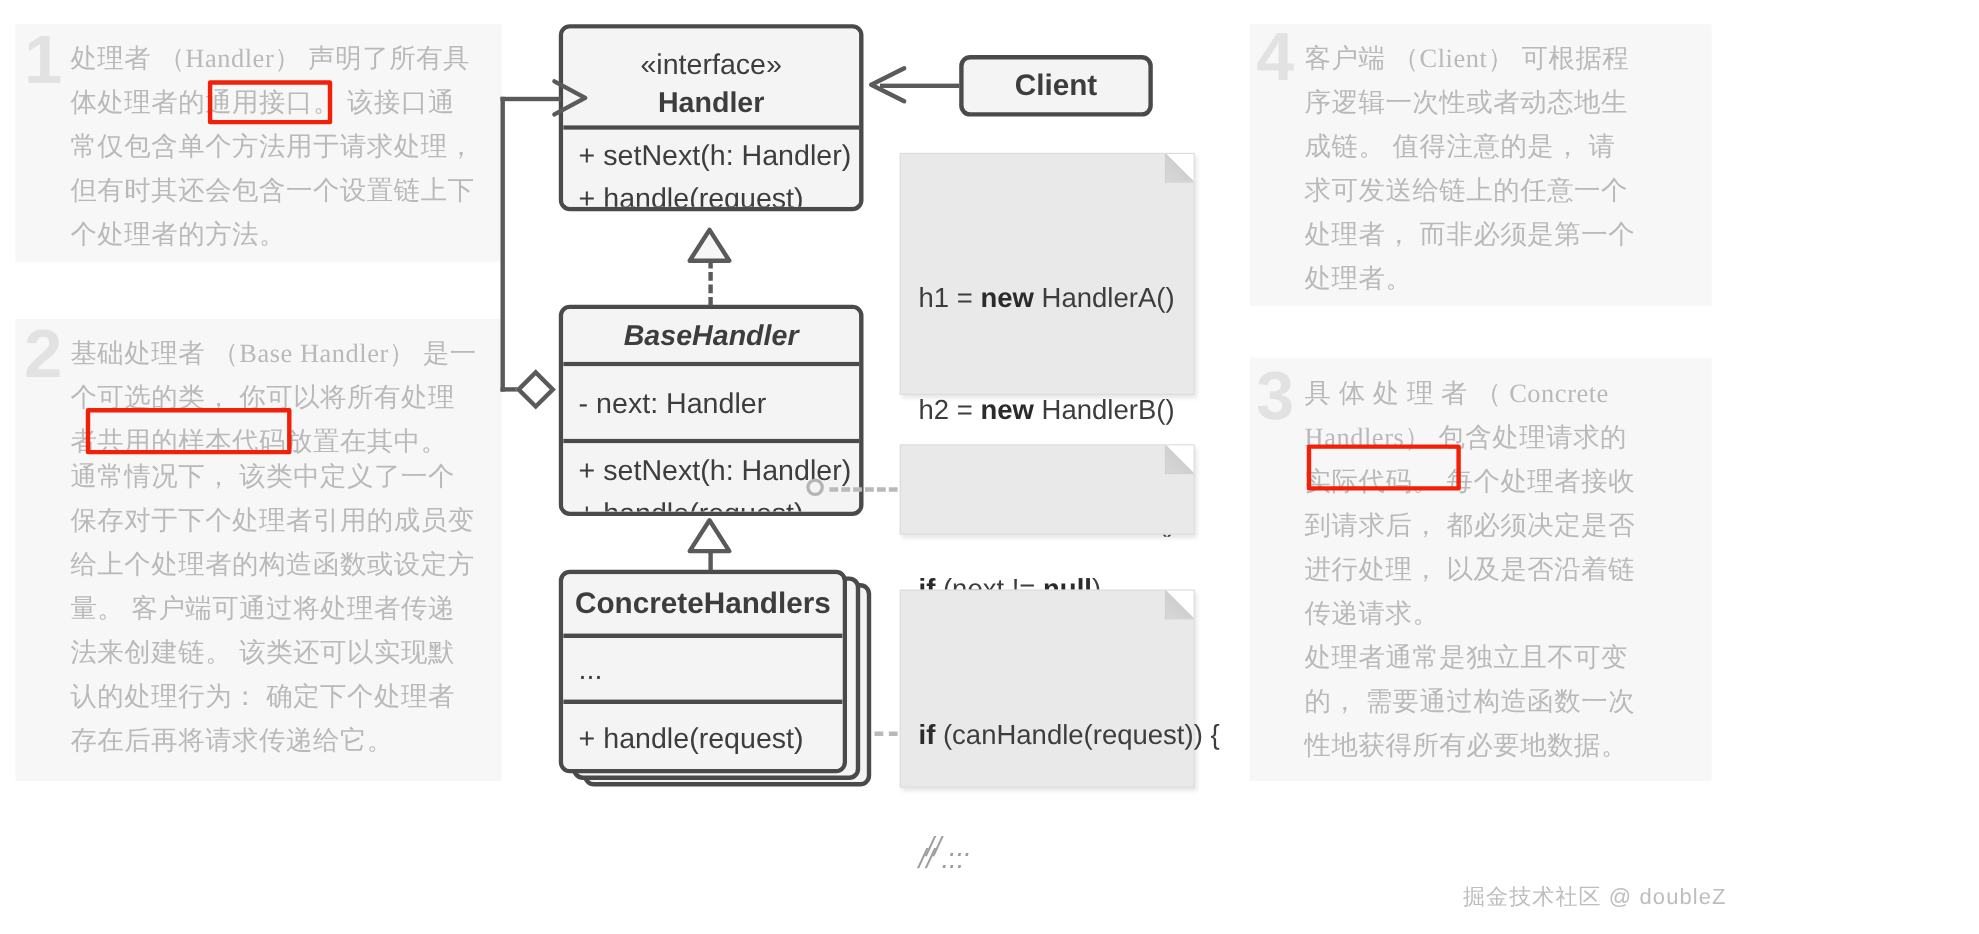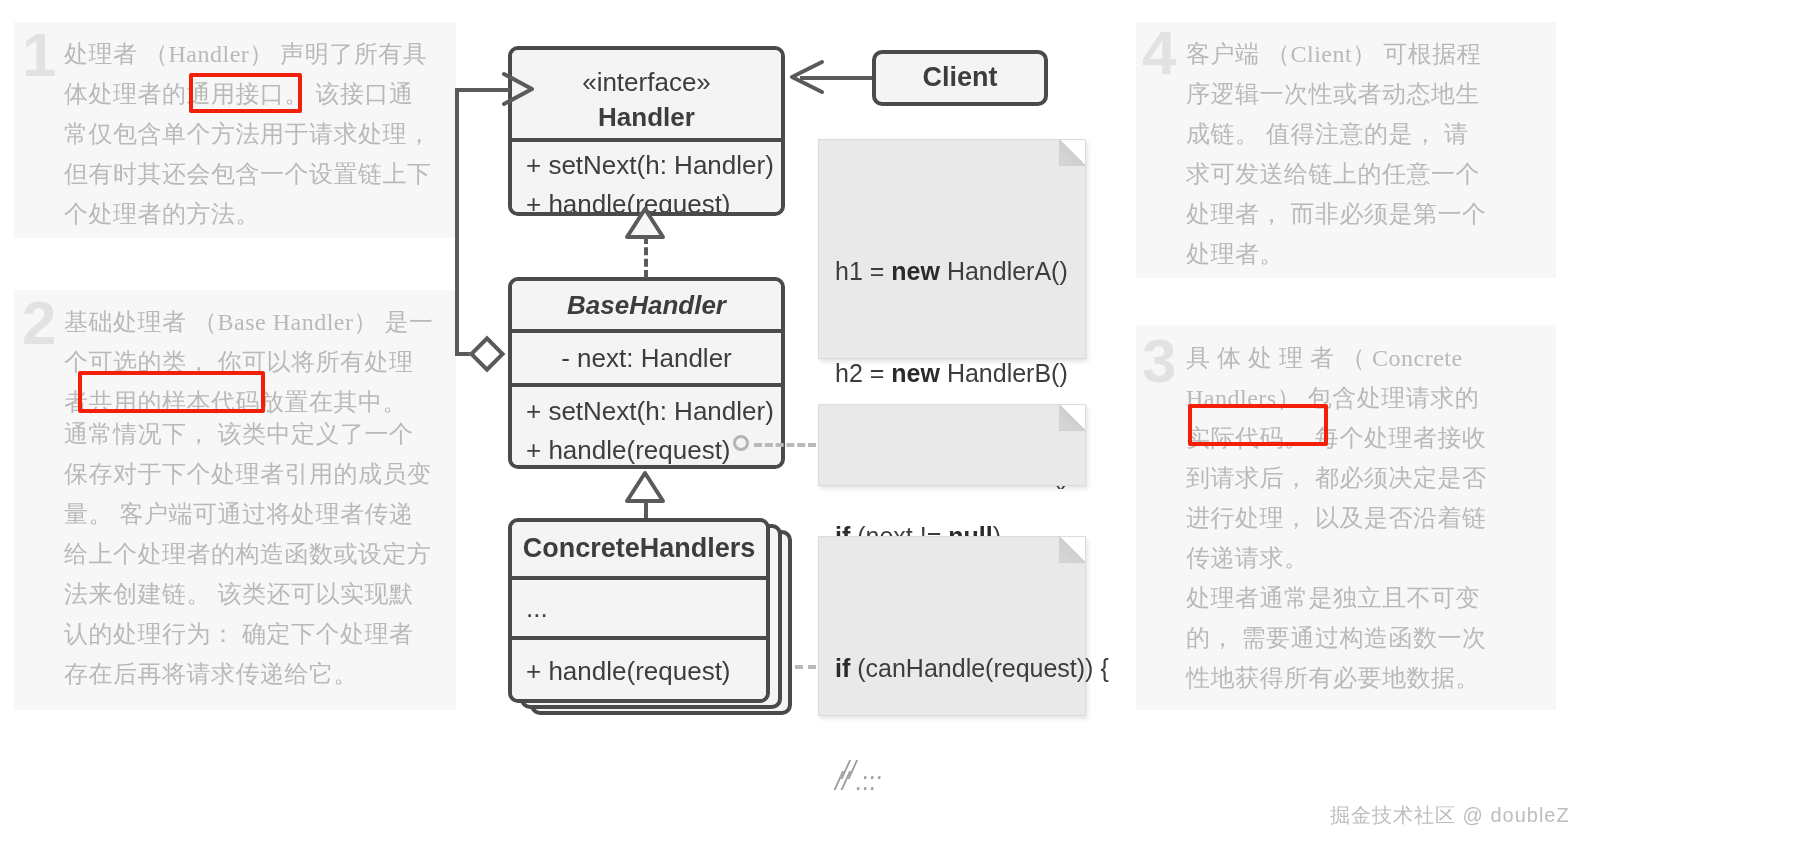--- a/index.html
+++ b/index.html
@@ -179,29 +179,29 @@
   <div class="panel" style="left:14px; top:290px; width:442px; height:420px;"></div>
   <div class="panel-num" style="left:22px; top:292px;">2</div>
   <div class="panel-text" style="position:absolute; left:64px; top:302px; width:380px;">
     <div>基础处理者 （Base Handler） 是一</div>
     <div>个可选的类， 你可以将所有处理</div>
     <div>者共用的样本代码放置在其中。</div>
   </div>
   <div class="panel-text" style="position:absolute; left:64px; top:414px; width:380px;">
     <div>通常情况下， 该类中定义了一个</div>
     <div>保存对于下个处理者引用的成员变</div>
+    <div>给上个处理者的构造函数或设定方</div>
     <div>量。 客户端可通过将处理者传递</div>
-    <div>给上个处理者的构造函数或设定方</div>
     <div>法来创建链。 该类还可以实现默</div>
     <div>认的处理行为： 确定下个处理者</div>
     <div>存在后再将请求传递给它。</div>
   </div>
   <div class="redbox" style="left:78px; top:371px; width:187px; height:42px;"></div>
 
-  <div class="uml" style="left:508px; top:46px; width:277px; height:170px;">
+  <div class="uml" style="left:508px; top:22px; width:277px; height:170px;">
     <div class="sect" style="height:92px; padding-top:8px;">
       <div class="row stereo" style="padding-bottom:2px;">«interface»</div>
       <div class="row title-center" style="padding-top:0;">Handler</div>
     </div>
     <div class="sect" style="padding:4px 0 6px 0;">
       <div class="row" style="padding:3px 14px;">+ setNext(h: Handler)</div>
       <div class="row" style="padding:3px 14px;">+ handle(request)</div>
     </div>
   </div>
 
@@ -211,21 +211,21 @@
 
   <div class="ln ln-h" style="left:800px; top:76px; width:72px;"></div>
   <svg class="arrow-left" style="left:786px; top:56px;" width="40" height="42" viewBox="0 0 40 42">
     <polyline points="36,6 6,21 36,36" fill="none" stroke="#5a5a5a" stroke-width="4" stroke-linecap="round" stroke-linejoin="round"></polyline>
   </svg>
 
   <div class="uml" style="left:508px; top:277px; width:277px; height:192px;">
     <div class="sect" style="height:52px; display:flex; align-items:center; justify-content:center;">
       <div class="row italic-title" style="padding:0;">BaseHandler</div>
     </div>
-    <div class="sect" style="height:54px; display:flex; align-items:center;justify-content:center;">
+    <div class="sect" style="height:70px; display:flex; align-items:center;">
       <div class="row" style="padding:0 14px;">- next: Handler</div>
     </div>
     <div class="sect" style="padding:5px 0 6px 0;">
       <div class="row" style="padding:3px 14px;">+ setNext(h: Handler)</div>
       <div class="row" style="padding:3px 14px;">+ handle(request)</div>
     </div>
   </div>
 
   <div class="dashed-v" style="left:644px; top:236px; height:42px;"></div>
   <svg style="position:absolute; left:624px; top:206px;" width="42" height="34" viewBox="0 0 42 34">

